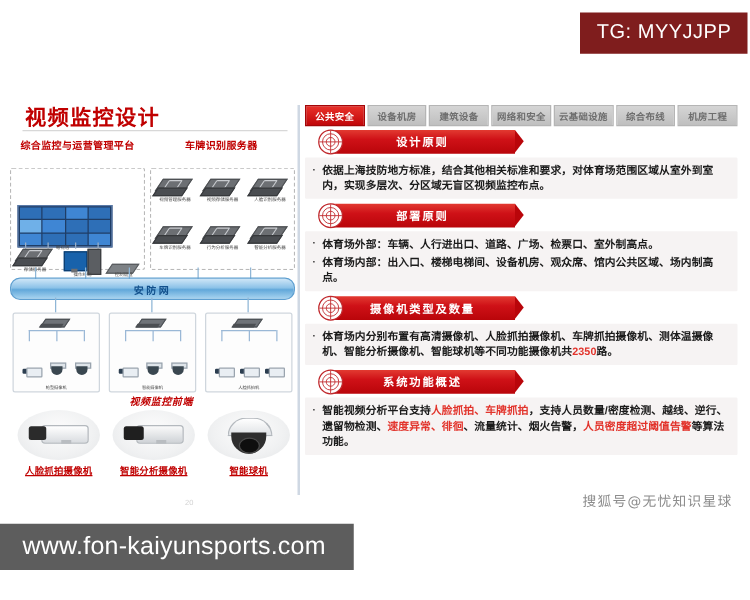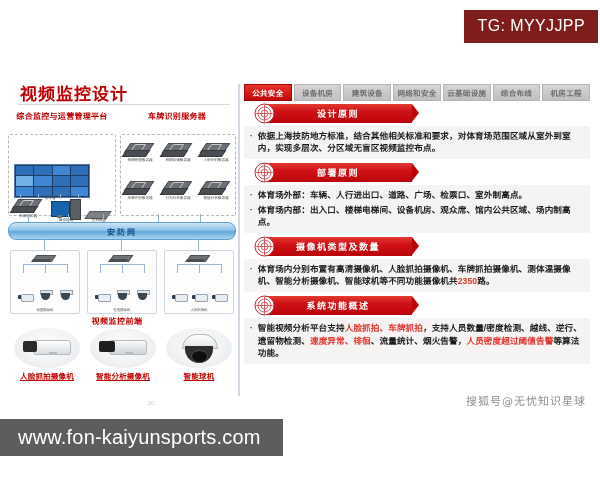--- a/index.html
+++ b/index.html
@@ -133,22 +133,22 @@
   .camwrap{position:absolute;top:24px;left:4px;width:60px;height:26px;display:flex;justify-content:space-around;align-items:flex-end;}
   .cam-bullet{width:15px;height:8px;position:relative;}
   .cam-bullet .body{position:absolute;left:3px;top:1px;width:11px;height:6px;background:#e9eef3;border:1px solid #9aa4ae;border-radius:1px;}
   .cam-bullet .lens{position:absolute;left:0;top:2px;width:4px;height:4px;background:#2c3e50;border-radius:1px;}
   .cam-dome{width:13px;height:11px;position:relative;}
   .cam-dome .base{position:absolute;left:1px;top:0;width:11px;height:3px;background:#dfe5ea;border:1px solid #9aa4ae;}
   .cam-dome .ball{position:absolute;left:2px;top:3px;width:9px;height:7px;background:#3a4750;border-radius:0 0 5px 5px;}
   .grp-cap{position:absolute;bottom:1px;left:0;width:100%;text-align:center;font-size:3.4px;color:#4a4a4a;}
 
   .frontend-label{
-    position:absolute;left:56px;top:205px;width:106px;text-align:center;
-    color:#c00000;font-weight:bold;font-size:8px;letter-spacing:.5px;
+    position:absolute;left:68px;top:205px;width:106px;text-align:center;
+    color:#c00000;font-weight:bold;font-size:8px;letter-spacing:.5px;font-style:italic;
   }
 
   
   .photos{position:absolute;left:0px;top:218px;width:226px;height:62px;}
   .photo{
     position:absolute;top:0;width:66px;height:40px;border-radius:50%;
     background:radial-gradient(ellipse at 50% 42%,#fdfdfd 0%,#f0f1f2 60%,#e3e5e7 100%);
     overflow:hidden;
   }
   .p1{left:6px;} .p2{left:82px;} .p3{left:158px;}

